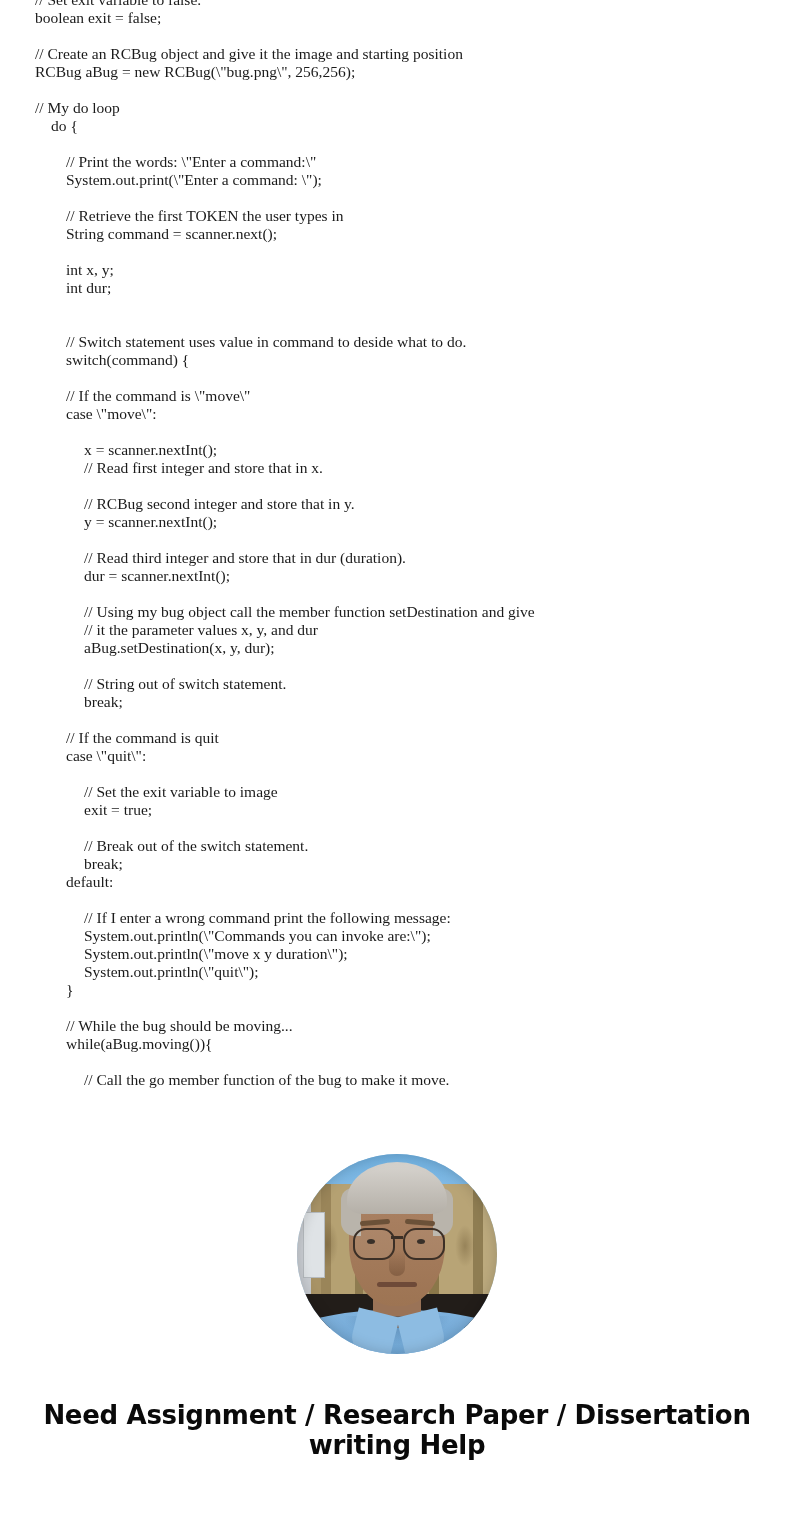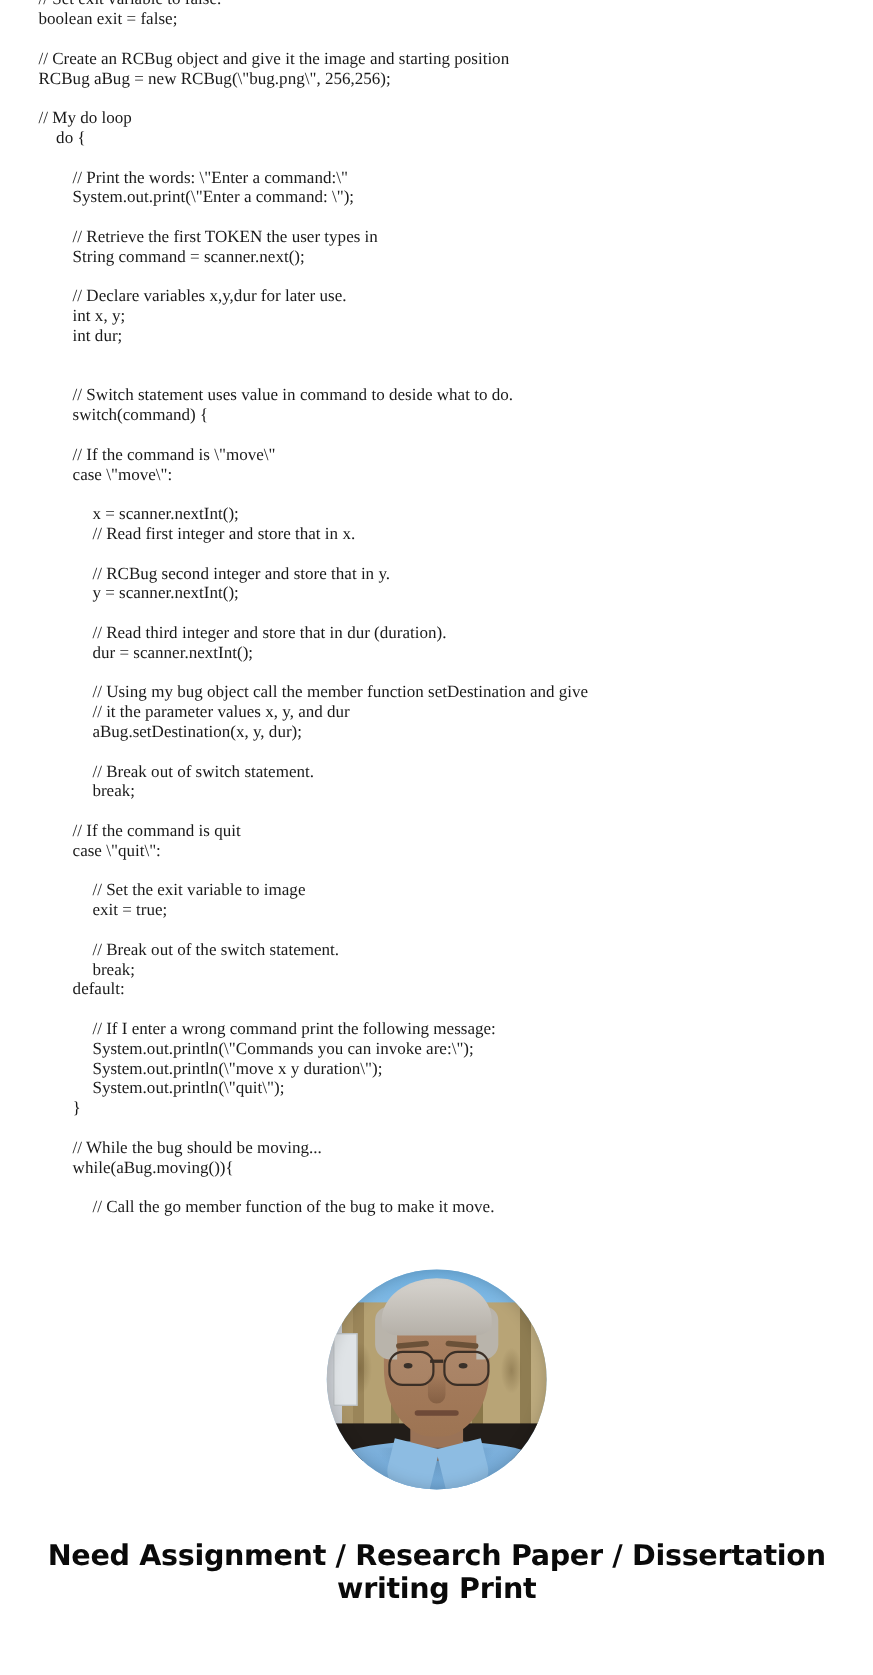--- a/index.html
+++ b/index.html
@@ -221,21 +221,20 @@
       <div class="code-line i0 blank">&nbsp;</div>
       <div class="code-line i0">// My do loop</div>
       <div class="code-line i1">do {</div>
       <div class="code-line i0 blank">&nbsp;</div>
       <div class="code-line i2">// Print the words: \"Enter a command:\"</div>
       <div class="code-line i2">System.out.print(\"Enter a command: \");</div>
       <div class="code-line i0 blank">&nbsp;</div>
       <div class="code-line i2">// Retrieve the first TOKEN the user types in</div>
       <div class="code-line i2">String command = scanner.next();</div>
       <div class="code-line i0 blank">&nbsp;</div>
-      <div class="code-line i2">// Declare variables x,y,dur for later use.</div>
       <div class="code-line i2">int x, y;</div>
       <div class="code-line i2">int dur;</div>
       <div class="code-line i0 blank">&nbsp;</div>
       <div class="code-line i0 blank">&nbsp;</div>
       <div class="code-line i2">// Switch statement uses value in command to deside what to do.</div>
       <div class="code-line i2">switch(command) {</div>
       <div class="code-line i0 blank">&nbsp;</div>
       <div class="code-line i2">// If the command is \"move\"</div>
       <div class="code-line i2">case \"move\":</div>
       <div class="code-line i0 blank">&nbsp;</div>
@@ -245,21 +244,21 @@
       <div class="code-line i3">// RCBug second integer and store that in y.</div>
       <div class="code-line i3">y = scanner.nextInt();</div>
       <div class="code-line i0 blank">&nbsp;</div>
       <div class="code-line i3">// Read third integer and store that in dur (duration).</div>
       <div class="code-line i3">dur = scanner.nextInt();</div>
       <div class="code-line i0 blank">&nbsp;</div>
       <div class="code-line i3">// Using my bug object call the member function setDestination and give</div>
       <div class="code-line i3">// it the parameter values x, y, and dur</div>
       <div class="code-line i3">aBug.setDestination(x, y, dur);</div>
       <div class="code-line i0 blank">&nbsp;</div>
-      <div class="code-line i3">// Break out of switch statement.</div>
+      <div class="code-line i3">// String out of switch statement.</div>
       <div class="code-line i3">break;</div>
       <div class="code-line i0 blank">&nbsp;</div>
       <div class="code-line i2">// If the command is quit</div>
       <div class="code-line i2">case \"quit\":</div>
       <div class="code-line i0 blank">&nbsp;</div>
       <div class="code-line i3">// Set the exit variable to image</div>
       <div class="code-line i3">exit = true;</div>
       <div class="code-line i0 blank">&nbsp;</div>
       <div class="code-line i3">// Break out of the switch statement.</div>
       <div class="code-line i3">break;</div>
@@ -301,14 +300,14 @@
     <div class="av-nose"></div>
     <div class="av-mouth"></div>
     <div class="av-shirt-shadow"></div>
     <div class="av-collar-l"></div>
     <div class="av-collar-r"></div>
     <div class="av-vignette"></div>
   </div>
 </div>
 
 <div id="footer">
-  <div class="footer-line" id="footer-headline">Need Assignment / Research Paper / Dissertation writing Print</div>
+  <div class="footer-line" id="footer-headline">Need Assignment / Research Paper / Dissertation writing Help</div>
 </div>
 
 </body></html>

